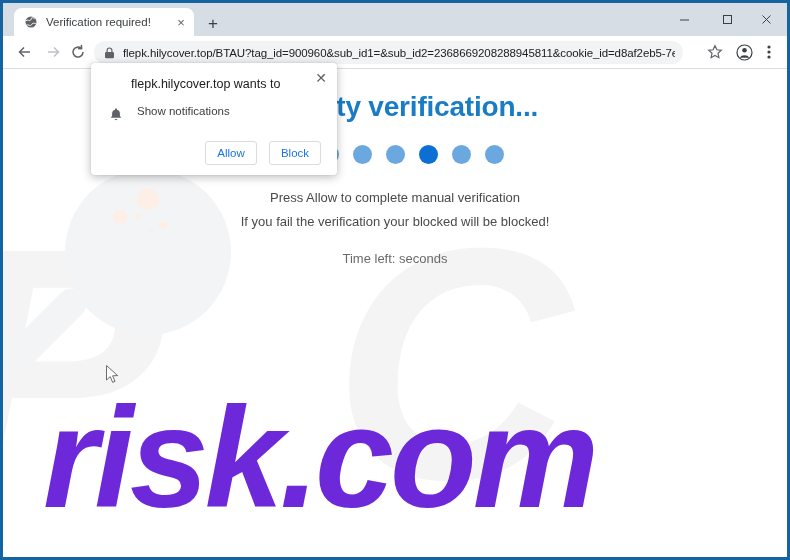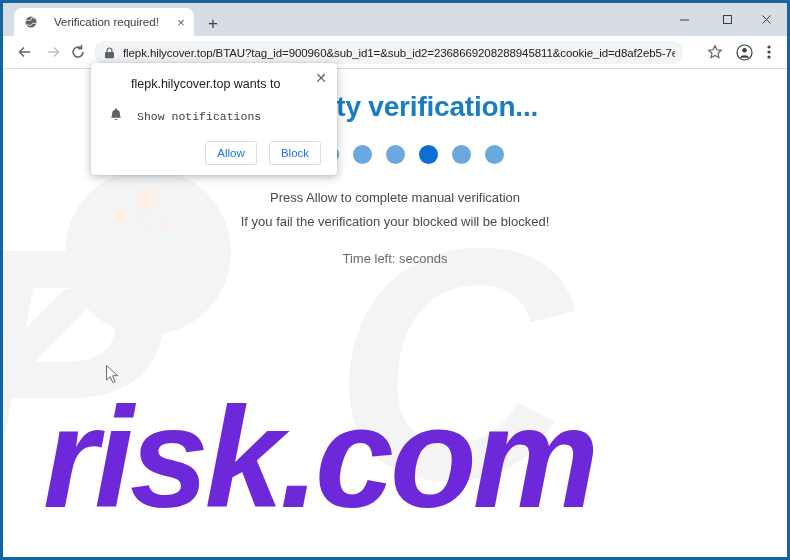--- a/index.html
+++ b/index.html
@@ -33,21 +33,20 @@
   .tab {
     position: absolute;
     left: 11px; top: 5px;
     width: 180px; height: 28px;
     background: #ffffff;
     border-radius: 8px 8px 0 0;
     display: flex;
     align-items: center;
     padding: 0 6px 0 10px;
     box-sizing: border-box;
-    gap: 8px;
   }
   .tab-favicon {
     width: 14px; height: 14px;
     flex: 0 0 14px;
     margin-right: 8px;
     color: #5f6368;
   }
   .tab-title {
     flex: 1 1 auto;
     font-size: 11.5px;
@@ -303,23 +302,22 @@
   }
   .perm-title {
     font-size: 12.5px;
     color: #202124;
     padding-right: 16px;
     margin-bottom: 14px;
     margin-left: 24px;
   }
   .perm-row {
     display: flex;
-    align-items: flex-end;
+    align-items: flex-start;
     margin-bottom: 18px;
-    font-family: Liberation Mono, monospace;
   }
   .perm-bell {
     flex: 0 0 18px;
     width: 18px; height: 18px;
     display: flex; align-items: center; justify-content: center;
     color: #5f6368;
     margin-right: 12px;
   }
   .perm-row-label {
     font-size: 11.5px;

